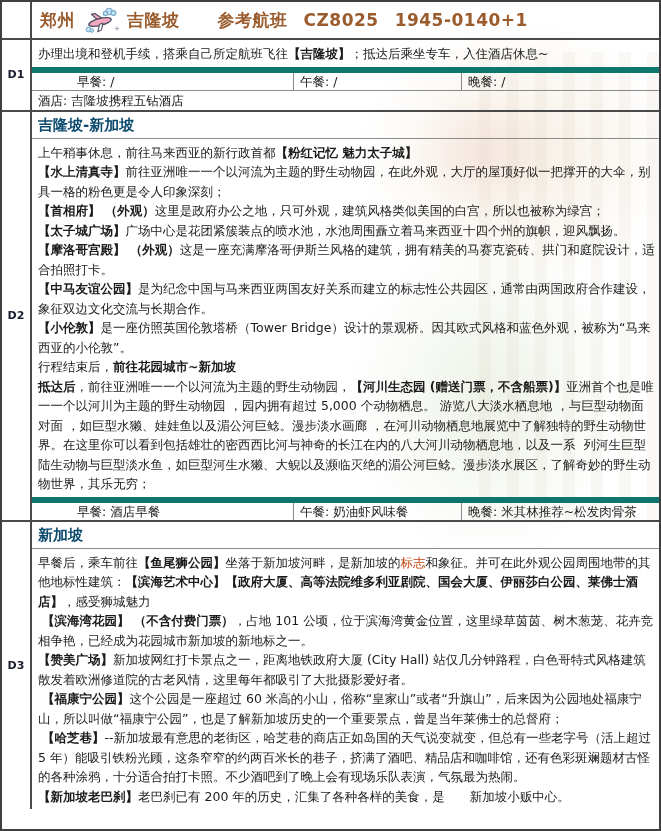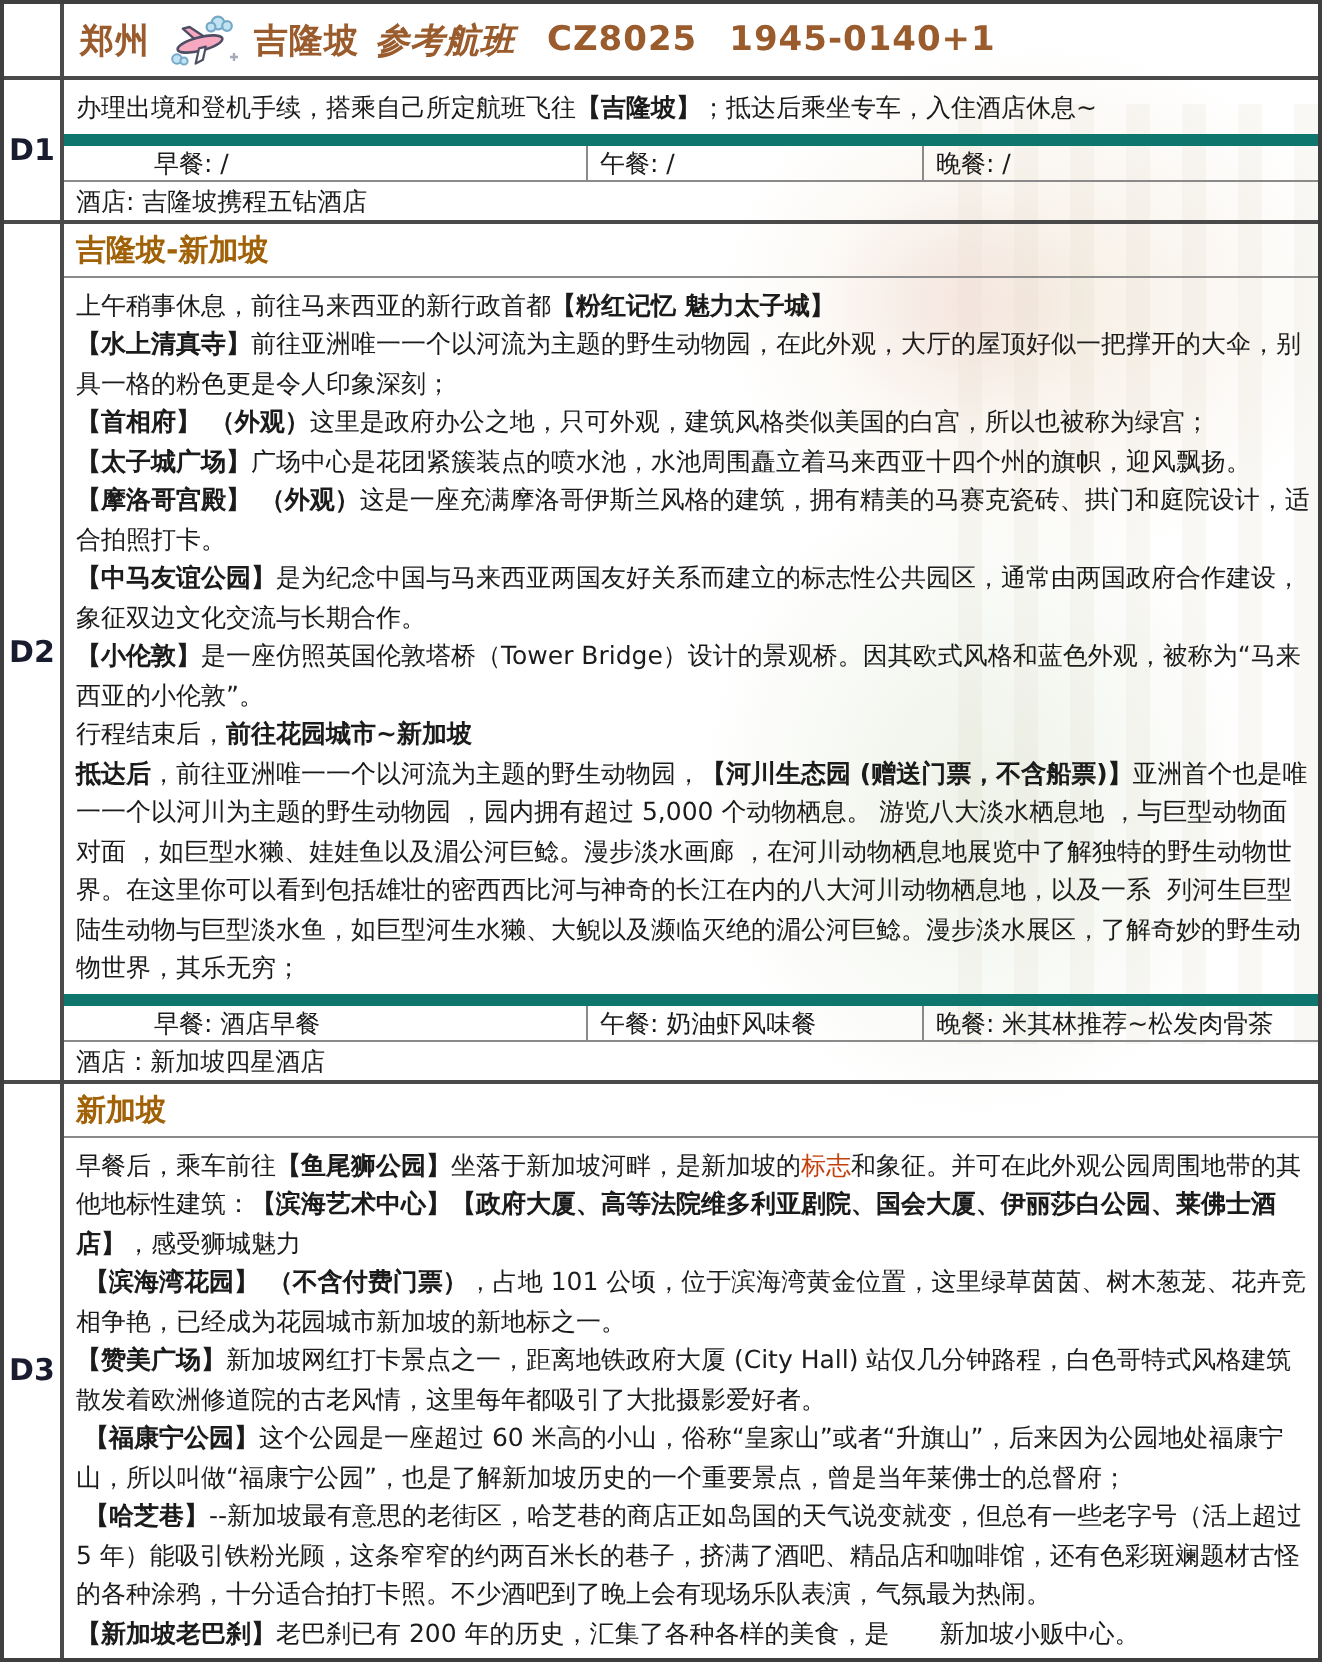--- a/index.html
+++ b/index.html
@@ -20,30 +20,30 @@
   .wm4 { right:110px; top:90px;  width:140px; height:120px;
          background:radial-gradient(closest-side, rgba(243,219,214,.5), rgba(243,219,214,0)); }
 
   .zrow { position:relative; z-index:1; }
   .header-row { display:flex; border-bottom:2px solid #4a4a4a; height:36px; }
   .label-col { flex:0 0 30px; width:30px; border-right:2px solid #4a4a4a; box-sizing:border-box; }
   .header-content { flex:1; display:flex; align-items:center; padding:0 8px;
     color:#9a5b2d; font-weight:bold; font-size:17px; letter-spacing:.5px; }
   .header-content .city { white-space:nowrap; }
   .plane-wrap { margin:0 7px 0 9px; display:flex; align-items:center; }
-  .ref-label { margin-left:8px;font-style:italic; }
+  .ref-label { margin-left:38px; }
   .flight-no { margin-left:16px; font-family:"DejaVu Sans","Liberation Sans",sans-serif; }
   .flight-time { margin-left:16px; }
 
   .day-block { display:flex; border-bottom:2px solid #4a4a4a; }
   .day-block.last { border-bottom:none; }
   .day-label { display:flex; align-items:center; justify-content:center;
-    font-size:15px; font-weight:bold; color:#181c2e; }
+    font-size:11px; font-weight:bold; color:#181c2e; }
   .day-content { flex:1; min-width:0; display:flex; flex-direction:column; background:transparent; }
-  .day-title { font-weight:bold; color:#a16207; font-size:15px;
+  .day-title { font-weight:bold; color:#0c4a6e; font-size:15px;
     padding:4px 6px 3px 6px; border-bottom:1px solid #8a8a8a; }
   .day-desc { padding:4px 4px 3px 6px; }
   .day-desc p { margin:0; font-size:12.5px; line-height:19.5px; white-space:pre-wrap;
     word-break:break-all; }
   .day-desc .b { font-weight:700; }
   .day-desc .g { color:#c2410c; }
   .meal-row { display:flex; border-top:6px solid #0f766e; font-size:12.5px; line-height:15px;padding-left:39px; }
   .meal-cell { padding:1px 4px 1px 6px; box-sizing:border-box; }
   .meal-cell.breakfast { flex:0 0 223px; border-right:1px solid #8a8a8a; }
   .meal-cell.lunch     { flex:0 0 168px; border-right:1px solid #8a8a8a; }
@@ -121,21 +121,20 @@
             <p><span class="b">【中马友谊公园】</span><span>是为纪念中国与马来西亚两国友好关系而建立的标志性公共园区，通常由两国政府合作建设，象征双边文化交流与长期合作。</span></p>
             <p><span class="b">【小伦敦】</span><span>是一座仿照英国伦敦塔桥（Tower Bridge）设计的景观桥。因其欧式风格和蓝色外观，被称为“马来西亚的小伦敦”。</span></p>
             <p><span>行程结束后，</span><span class="b">前往花园城市~新加坡</span></p>
             <p><span class="b">抵达后</span><span>，前往亚洲唯一一个以河流为主题的野生动物园，</span><span class="b">【河川生态园 (赠送门票，不含船票)】</span><span>亚洲首个也是唯一一个以河川为主题的野生动物园 ，园内拥有超过 5,000 个动物栖息。 游览八大淡水栖息地 ，与巨型动物面对面 ，如巨型水獭、娃娃鱼以及湄公河巨鲶。漫步淡水画廊 ，在河川动物栖息地展览中了解独特的野生动物世界。在这里你可以看到包括雄壮的密西西比河与神奇的长江在内的八大河川动物栖息地，以及一系  列河生巨型陆生动物与巨型淡水鱼，如巨型河生水獭、大鲵以及濒临灭绝的湄公河巨鲶。漫步淡水展区，了解奇妙的野生动物世界，其乐无穷；</span></p>
           </div>
           <div class="meal-row">
             <div class="meal-cell breakfast">早餐: 酒店早餐</div>
             <div class="meal-cell lunch">午餐: 奶油虾风味餐</div>
             <div class="meal-cell dinner">晚餐: 米其林推荐~松发肉骨茶</div>
           </div>
-          <div class="hotel-row">酒店 : 新加坡四星酒店</div>
         </div>
       </div>
       <div class="day-block last">
         <div class="label-col day-label">D3</div>
         <div class="day-content">
           <div class="day-title">新加坡</div>
           <div class="day-desc">
             <p><span>早餐后，乘车前往</span><span class="b">【鱼尾狮公园】</span><span>坐落于新加坡河畔，是新加坡的</span><span class="g">标志</span><span>和象征。并可在此外观公园周围地带的其他地标性建筑：</span><span class="b">【滨海艺术中心】【政府大厦、高等法院维多利亚剧院、国会大厦、伊丽莎白公园、莱佛士酒店】</span><span>，感受狮城魅力</span></p>
             <p><span> </span><span class="b">【滨海湾花园】 （不含付费门票）</span><span>，占地 101 公顷，位于滨海湾黄金位置，这里绿草茵茵、树木葱茏、花卉竞相争艳，已经成为花园城市新加坡的新地标之一。</span></p>
             <p><span class="b">【赞美广场】</span><span>新加坡网红打卡景点之一，距离地铁政府大厦 (City Hall) 站仅几分钟路程，白色哥特式风格建筑散发着欧洲修道院的古老风情，这里每年都吸引了大批摄影爱好者。</span></p>

